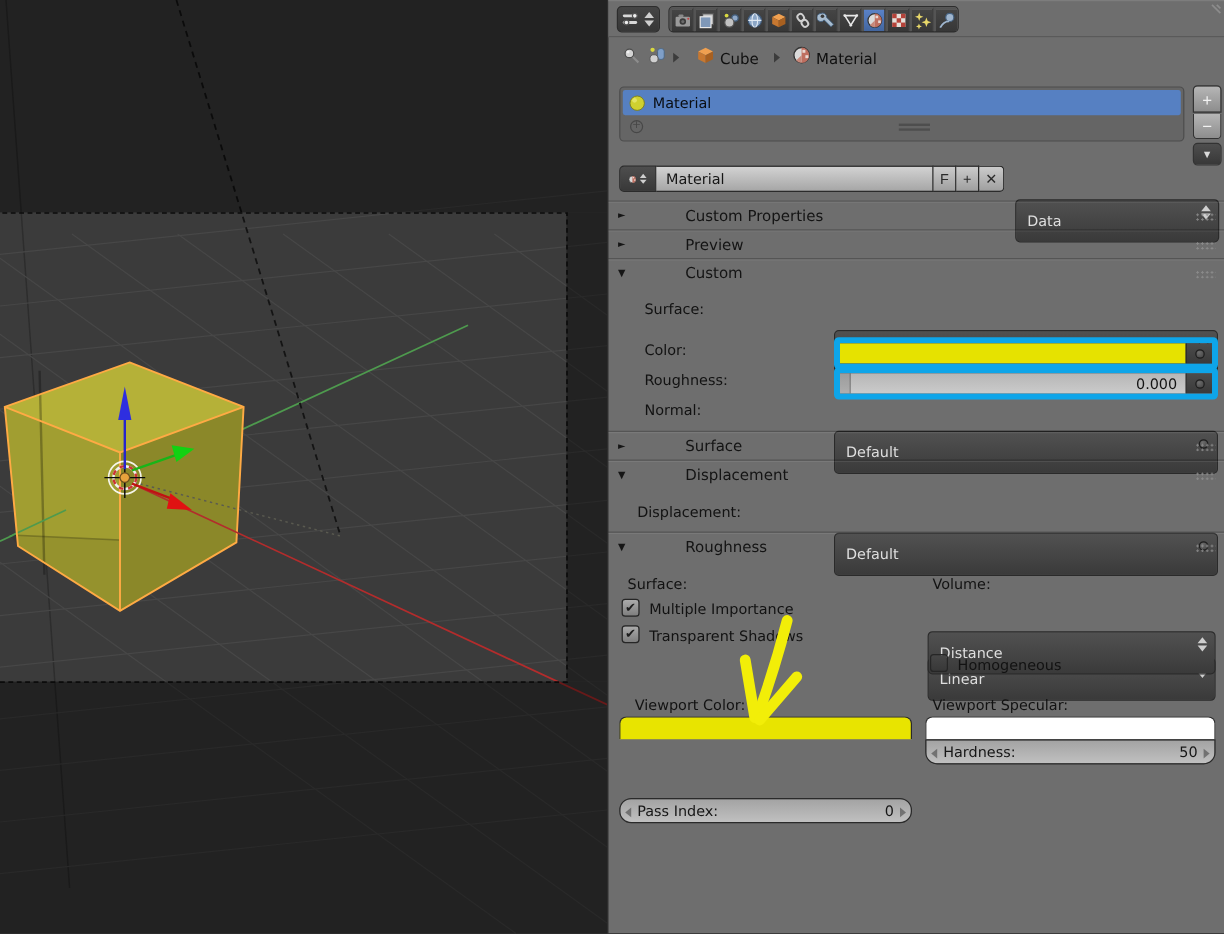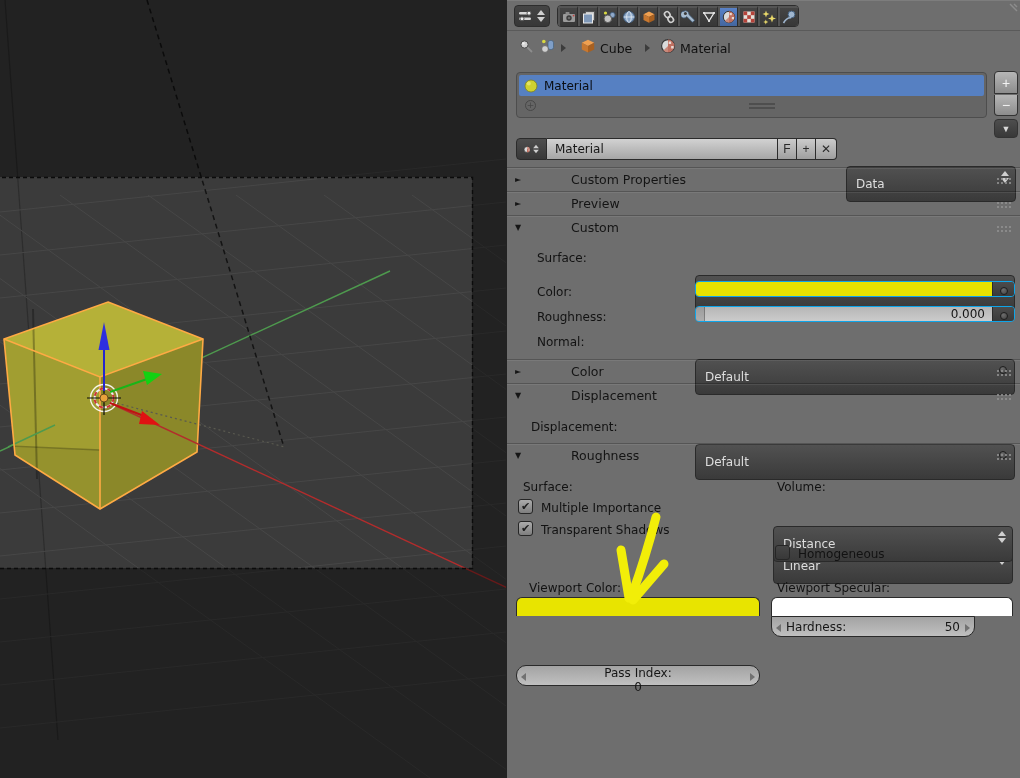--- a/index.html
+++ b/index.html
@@ -57,21 +57,21 @@
          background-image:radial-gradient(circle,#8f8f8f 1px,rgba(0,0,0,0) 1.1px);background-size:4px 4px;opacity:.85;}
 
   .lbl{font-size:12px;color:#121212;}
 
   .wdark{height:36px;background:linear-gradient(#515151,#3a3a3a);border:1px solid #2a2a2a;border-radius:4px;
          color:#dedede;display:flex;align-items:center;padding:12px 9px;margin-top:28px;}
   .socket{position:absolute;right:7px;top:6px;width:8px;height:8px;border-radius:50%;
           border:1px solid #1e1e1e;background:radial-gradient(circle at 35% 30%,#6e6e6e,#414141);}
   .sockcell{position:relative;width:22px;height:100%;background:linear-gradient(#4c4c4c,#3a3a3a);border-left:1px solid #2a2a2a;flex:none;}
   .sockcell .socket{right:6px;top:5px;}
-  .swwrap{height:16px;border:1px solid #0ea5e9;border-radius:4px;display:flex;overflow:hidden;}
+  .swwrap{height:27px;border:5px solid #0ea5e9;border-radius:4px;display:flex;overflow:hidden;}
   .swfill{flex:1;}
   .sliderw{background:linear-gradient(#b6b6b6,#cbcbcb);display:flex;align-items:center;justify-content:flex-end;
            color:#141414;padding:0 7px;position:relative;}
   .slcap{position:absolute;left:0;top:0;width:9px;height:100%;background:rgba(0,0,0,.14);border-right:1px solid rgba(0,0,0,.25);}
 
   .updn{position:absolute;right:6px;top:4px;display:flex;flex-direction:column;gap:2px;}
   .updn i{display:block;width:0;height:0;border-left:4px solid transparent;border-right:4px solid transparent;}
   .updn .u{border-bottom:5px solid #cfcfcf;}
   .updn .d{border-top:5px solid #cfcfcf;}
 
@@ -82,21 +82,21 @@
 
   .numf{height:21px;border:1px solid #2a2a2a;background:linear-gradient(#a3a3a3,#c0c0c0);
         display:flex;align-items:center;color:#161616;padding:0 14px;position:relative;}
   .numf .nl{flex:1;}
   .na{position:absolute;top:7px;width:0;height:0;border-top:4px solid transparent;border-bottom:4px solid transparent;opacity:.45;}
   .na.l{left:4px;border-right:5px solid #222;}
   .na.r{right:4px;border-left:5px solid #222;}
 
   .swatch-top{border:1px solid #2a2a2a;border-bottom:none;border-radius:6px 6px 0 0;}
   .num-bot{border-radius:0 0 10px 10px;}
-  .pill{border-radius:10px;flex-direction:column;}
+  .pill{border-radius:10px;}
 
   #arrow-overlay{left:0;top:0;width:1020px;height:778px;pointer-events:none;}
   .corner{right:2px;top:2px;width:14px;height:14px;}
 </style>
 </head>
 <body>
 
 <div id="root">
 
   <div id="viewport" class="abs">
@@ -393,21 +393,21 @@
     </div>
 
     <span class="abs lbl" style="left:30px;top:335px">Normal:</span>
     <div class="abs wdark" style="left:188px;top:331px;width:320px">
       <span>Default</span>
       <span class="socket"></span>
     </div>
 
     <div class="abs phdr" style="top:359px">
       <span class="ptri">►</span>
-      <span class="ptitle">Color</span>
+      <span class="ptitle">Surface</span>
       <span class="pgrip"></span>
     </div>
     <div class="abs phdr" style="top:383px">
       <span class="ptri">▼</span>
       <span class="ptitle">Displacement</span>
       <span class="pgrip"></span>
     </div>
 
     <span class="abs lbl" style="left:24px;top:420px">Displacement:</span>
     <div class="abs wdark" style="left:188px;top:416px;width:320px">
@@ -452,21 +452,21 @@
         <span></span>
       </span>
     <span class="abs lbl" style="left:291px;top:547px">Homogeneous</span>
 
     <span class="abs lbl" style="left:22px;top:581px">Viewport Color:</span>
     <span class="abs lbl" style="left:270px;top:581px">Viewport Specular:</span>
 
     <div class="abs swatch-top" style="left: 9px; top: 597px; width: 244px; height: 19px; background: rgb(232, 228, 0);"></div>
 
     <div class="abs swatch-top" style="left: 264px; top: 597px; width: 242px; height: 19px; background: rgb(255, 255, 255);"></div>
-    <div class="abs numf num-bot" style="left:264px;top:616px;width:204px">
+    <div class="abs numf num-bot" style="left:264px;top:616px;width:242px">
       <span class="na l"></span>
       <span class="nl">Hardness:</span>
       <span>50</span>
       <span class="na r"></span>
     </div>
 
     <div class="abs numf pill" style="left:9px;top:644px;width:244px">
       <span class="na l"></span>
       <span class="nl">Pass Index:</span>
       <span>0</span>

